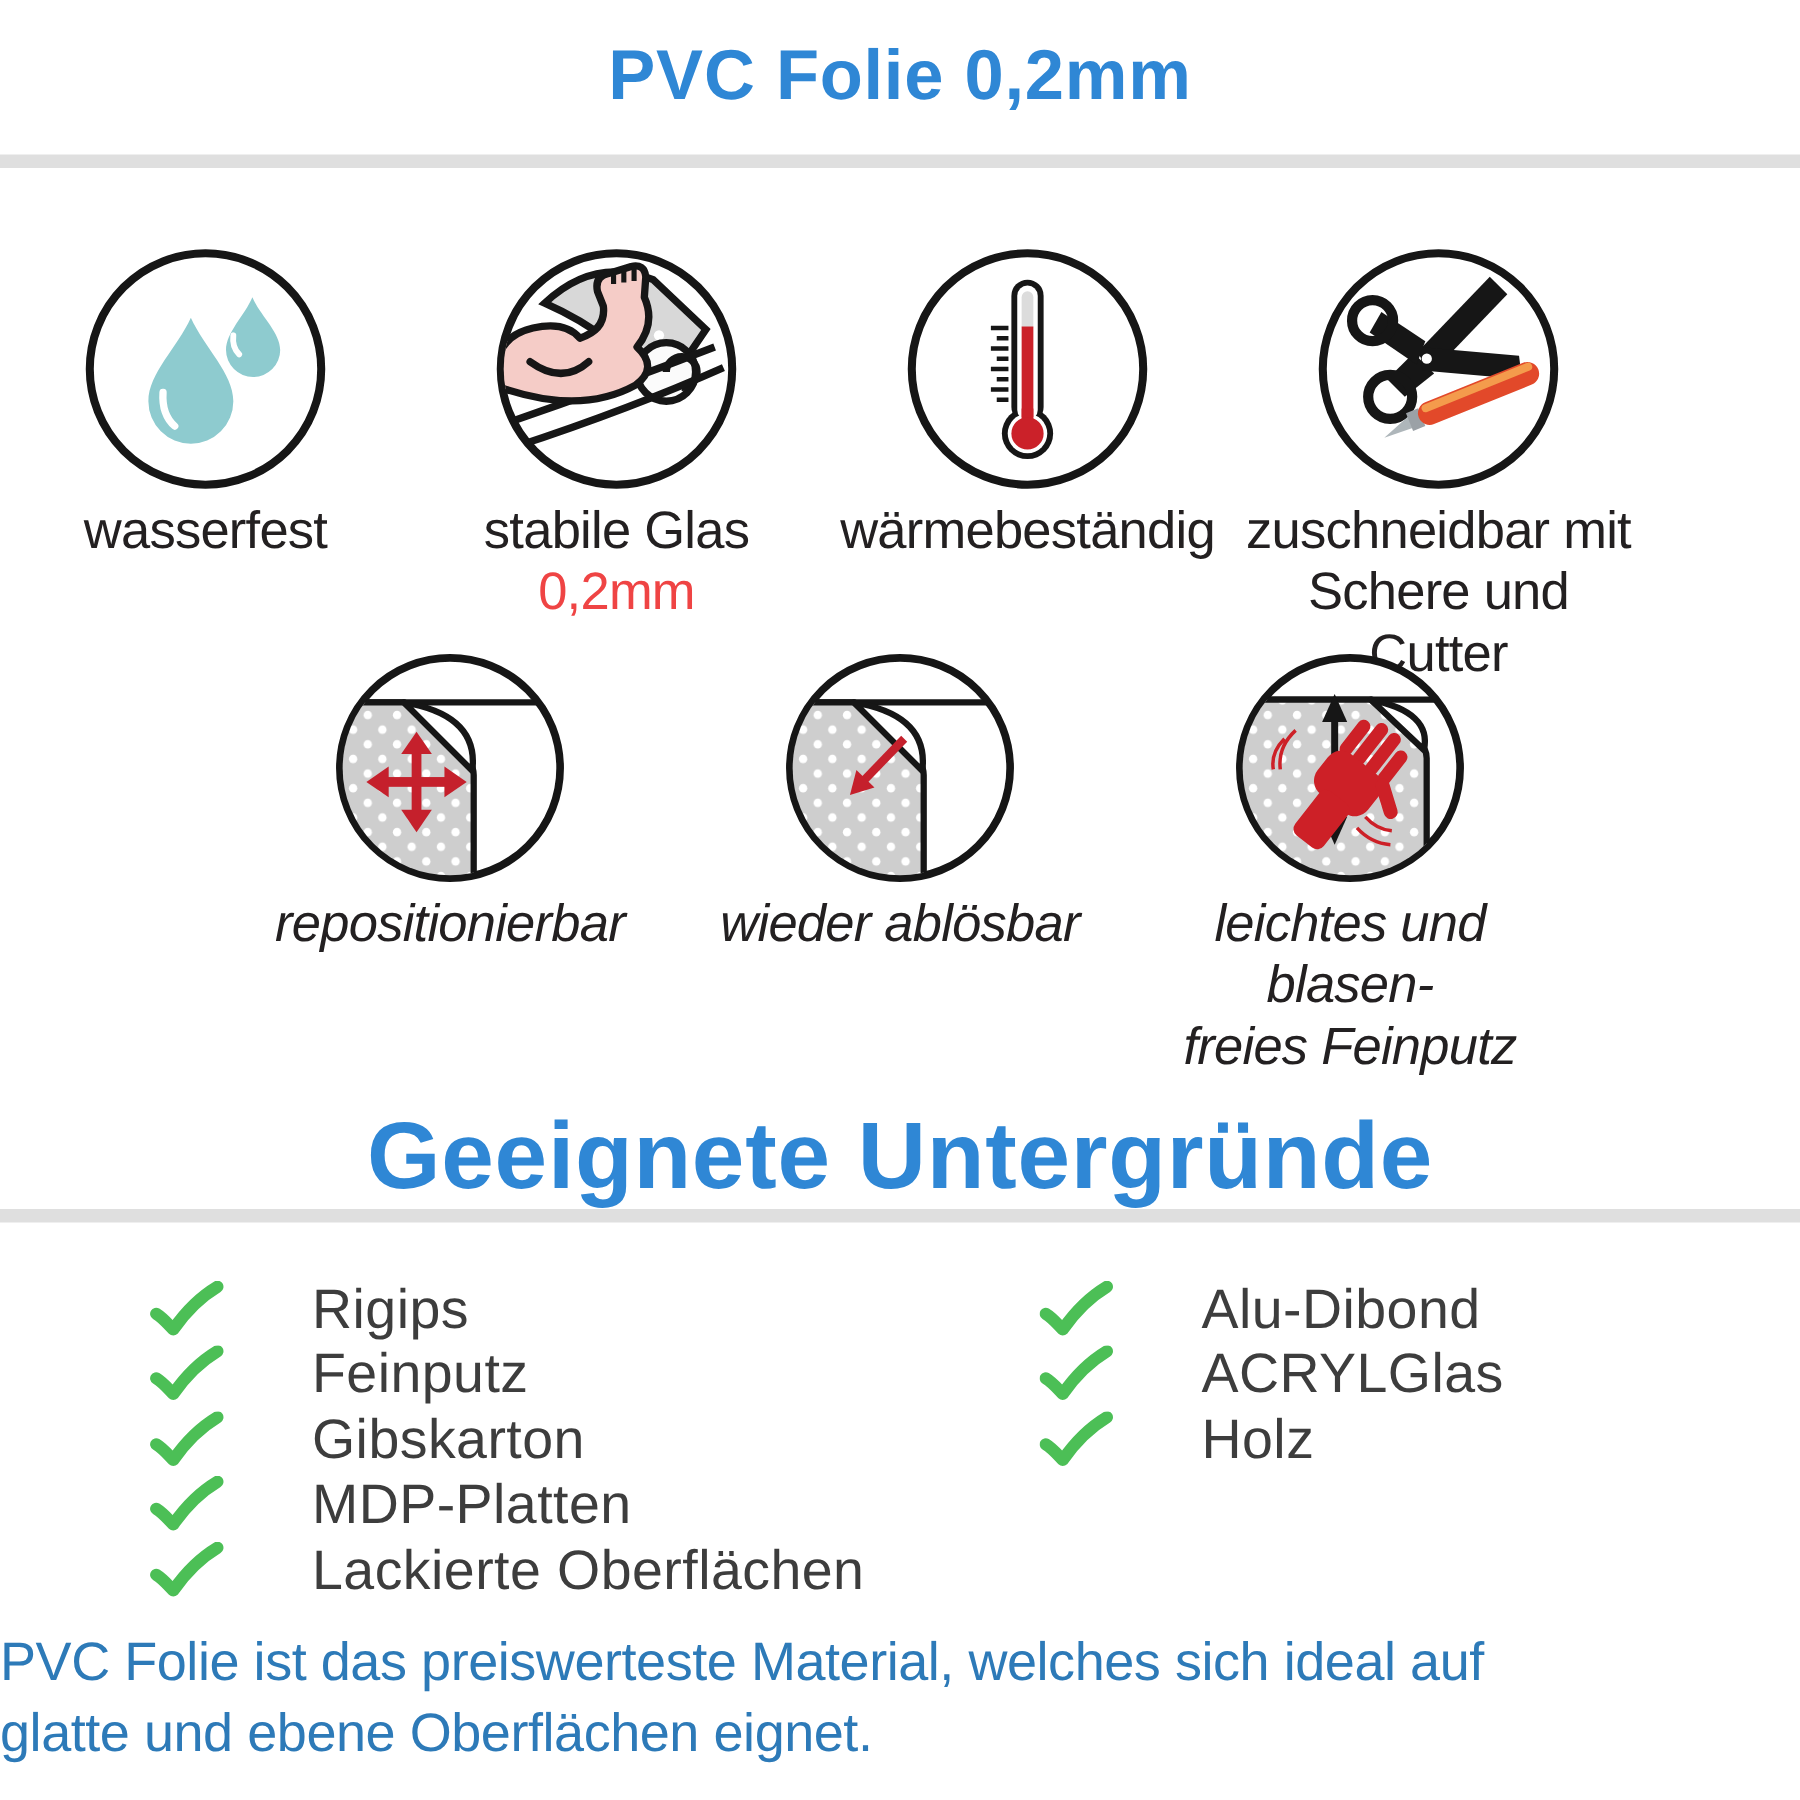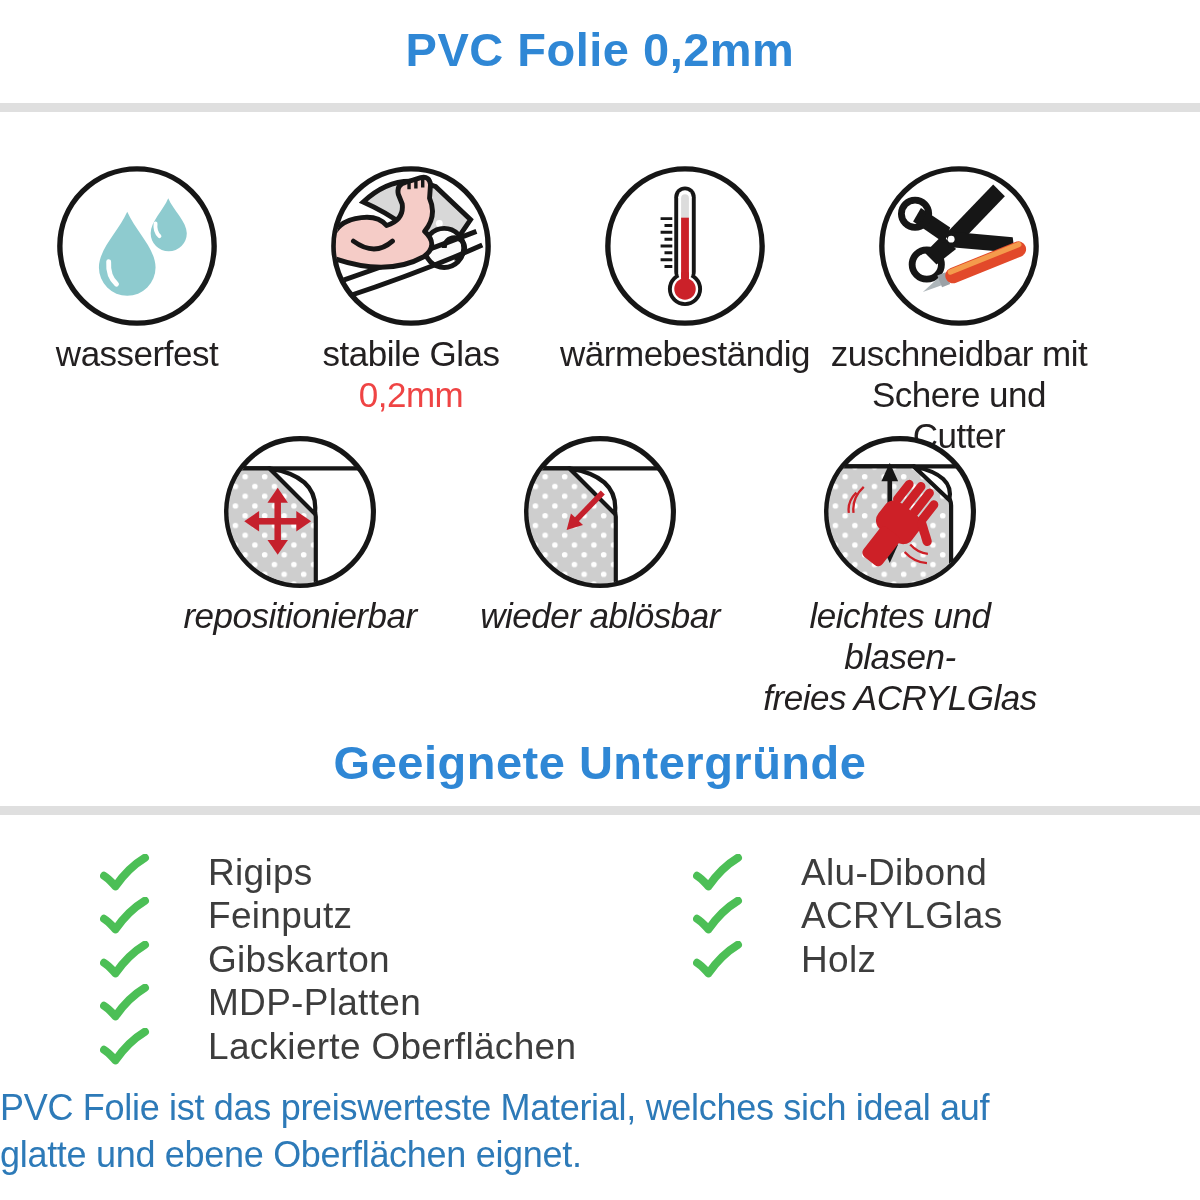--- a/index.html
+++ b/index.html
@@ -21,21 +21,21 @@
   #row1 .fi{width:166px;height:166px;}
   #row2 .fi{width:158px;height:158px;}
   .flabel{
     margin-top:4px;font-size:35px;line-height:41px;color:#232021;text-align:center;
     font-stretch:condensed;letter-spacing:-0.5px;
   }
   .fsub{font-size:35px;line-height:41px;color:#ef4444;text-align:center;
     font-stretch:condensed;letter-spacing:-0.5px;}
   #heading2{
     position:absolute;top:735px;left:0;width:1200px;text-align:center;
-    font-size:47px;font-weight:600;color:#2f87d5;letter-spacing:.5px;
+    font-size:63px;font-weight:600;color:#2f87d5;letter-spacing:.5px;
   }
   .check-list{position:absolute;display:flex;flex-direction:column;}
   #list-left{left:100px;top:851px;}
   #list-right{left:693px;top:851px;}
   .check-item{display:flex;align-items:center;height:43.5px;gap:37px;}
   .check-item svg{width:50px;height:38px;flex:none;margin-right:21px;}
   .check-item span{font-size:37px;font-weight:500;color:#3d3d3d;letter-spacing:.3px;white-space:nowrap;}
   #footer{
     position:absolute;top:1084px;left:0;width:1200px;text-align:left;
     font-size:36px;line-height:47px;color:#2d7ab8;font-stretch:condensed;letter-spacing:-0.3px;
@@ -228,21 +228,21 @@
           <rect x="-24" y="-12" width="46" height="36" rx="12"></rect>
           <rect x="14" y="-14" width="30" height="10" rx="5" transform="rotate(35 18 -8)"></rect>
           <rect x="-13" y="18" width="26" height="40" rx="6"></rect>
         </g>
         <path d="M38,64 q-10,10 -8,22 M46,58 q-13,12 -11,28" stroke="#cd2027" stroke-width="2.5" fill="none"></path>
         <path d="M96,120 q8,9 19,10 M90,128 q10,11 24,12" stroke="#cd2027" stroke-width="2.5" fill="none"></path>
       </g>
     </svg>
     <div class="flabel">
       <div>leichtes und blasen-</div>
-      <div>freies ACRYLGlas</div>
+      <div>freies Feinputz</div>
     </div>
   </div>
 </div>
 
 <div id="heading2">Geeignete Untergründe</div>
 <div id="divider2" class="divider"></div>
 
 <div id="list-left" class="check-list">
   <div class="check-item">
     <svg viewBox="0 0 52 40">

